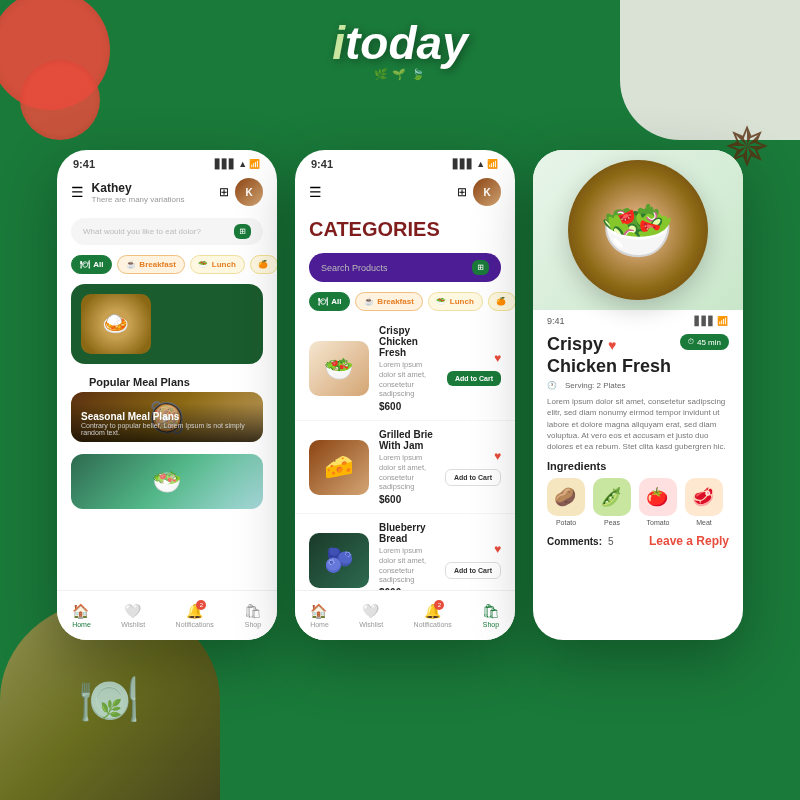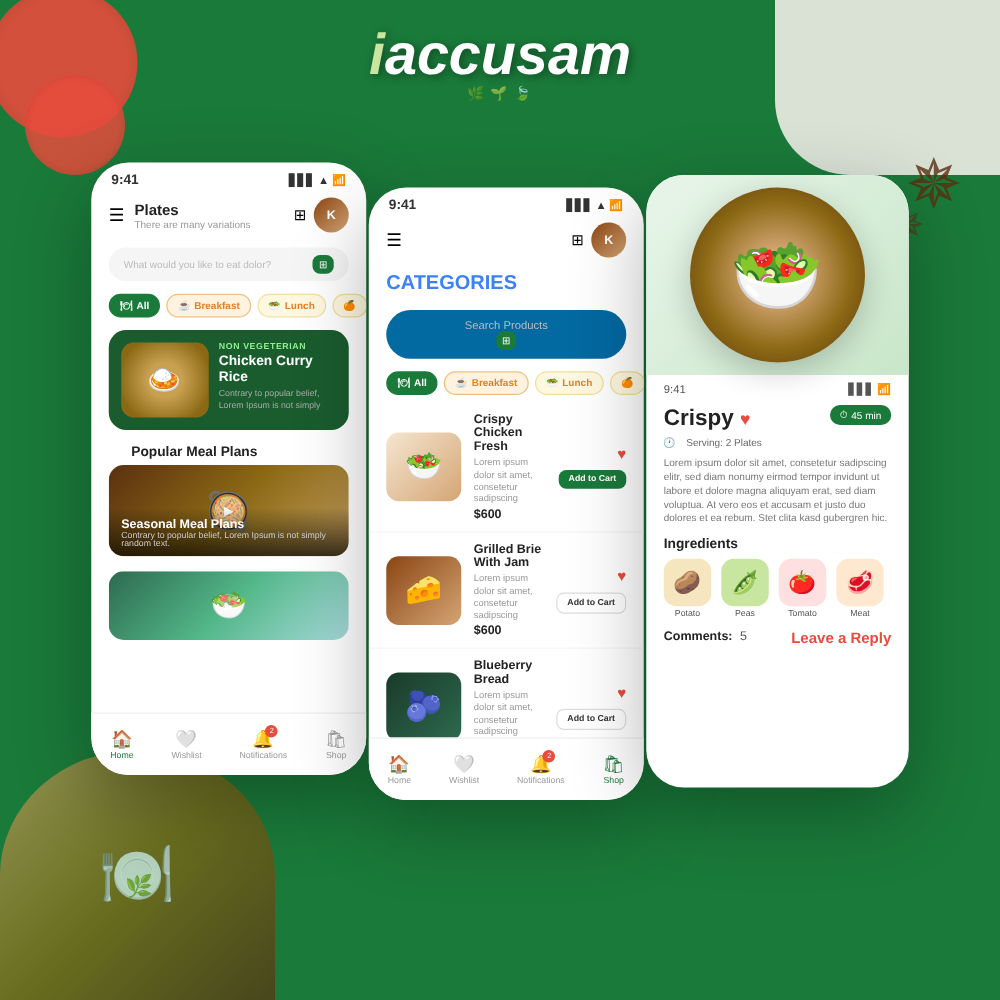--- a/index.html
+++ b/index.html
@@ -47,22 +47,22 @@
     }
 
     
     .phones-container {
       position: absolute;
       top: 130px;
       left: 0;
       right: 0;
       display: flex;
       justify-content: center;
-      align-items: flex-start;
-      gap: 2px;
+      align-items: flex-end;
+      gap: 18px;
       padding: 0 20px;
     }
 
     
     .phone {
       background: white;
       border-radius: 30px;
       overflow: hidden;
       box-shadow: 0 20px 60px rgba(0,0,0,0.3);
       position: relative;
@@ -172,21 +172,21 @@
       color: #222;
       padding: 8px 32px 4px;
     }
 
     
     .meal-plan-card {
       margin: 0 14px 6px;
       border-radius: 12px;
       overflow: hidden;
       position: relative;
-      height: 73px;
+      height: 50px;
     }
     .meal-plan-bg {
       width: 100%;
       height: 100%;
       background: linear-gradient(135deg, #5a3010, #8B6914, #c4a060);
       display: flex;
       align-items: center;
       justify-content: center;
       font-size: 30px;
     }
@@ -268,36 +268,35 @@
     .nav-icon-wrap { position: relative; }
 
     
     .phone2-header {
       padding: 4px 14px 8px;
       display: flex;
       justify-content: space-between;
       align-items: center;
     }
     .categories-title {
-      font-size: 16px;
+      font-size: 20px;
       font-weight: 800;
-      color: #3b82f6;
+      color: #7f1d1d;
       padding: 4px 14px 8px;
     }
     .search-bar-2 {
       margin: 4px 14px;
-      background: #0369a1;
+      background: #4c1d95;
       border-radius: 20px;
       padding: 7px 12px;
       font-size: 9px;
       color: #bbb;
       display: flex;
       justify-content: space-between;
       align-items: center;
-      flex-direction: column;
     }
 
     .food-item {
       display: flex;
       align-items: center;
       gap: 10px;
       padding: 8px 14px;
       border-bottom: 1px solid #f5f5f5;
     }
     .food-img {
@@ -453,38 +452,38 @@
   <div class="tomato-slice"></div>
   <div style="position:absolute;top:0;right:0;width:180px;height:140px;background:#f0ede8;border-radius:0 0 0 60px;opacity:0.9;"></div>
   <div style="position:absolute;top:120px;right:30px;font-size:55px;color:#5a3010;opacity:0.8;line-height:1;">✵</div>
   <div style="position:absolute;top:160px;right:60px;font-size:35px;color:#5a3010;opacity:0.6;">✵</div>
   <div style="position:absolute;bottom:0;left:0;width:220px;height:200px;background:linear-gradient(135deg,#c8a060,#8B6914,#5a3010);border-radius:50% 50% 0 0;opacity:0.7;display:flex;align-items:center;justify-content:center;font-size:50px;">🍽️</div>
   <div style="position:absolute;bottom:80px;left:100px;font-size:18px;color:#2d6a4f;opacity:0.8;">🌿</div>
 </div>
 
 <div class="logo">
   <div style="font-size:46px;font-weight:900;color:white;font-style:italic;text-shadow:2px 2px 8px rgba(0,0,0,0.4);line-height:1;">
-    <span style="color:#c8e6a0;">i</span><span style="color:white;">accusam</span>
+    <span style="color:#c8e6a0;">i</span><span style="color:white;">today</span>
   </div>
   <div style="font-size:11px;color:rgba(255,255,255,0.7);letter-spacing:1px;margin-top:2px;">🌿 🌱 🍃</div>
 </div>
 
 <div class="phones-container">
 
   <div class="phone phone-1">
     <div class="status-bar">
       <span class="status-time">9:41</span>
       <span class="status-icons">▋▋▋ ▲ 📶</span>
     </div>
 
     <div class="phone1-header">
       <div style="display:flex;align-items:center;gap:8px;">
         <span style="font-size:14px;cursor:pointer;">☰</span>
         <div class="phone1-greeting">
-          <div class="hello">Plates</div>
+          <div class="hello">Kathey</div>
           <div class="sub">There are many variations</div>
         </div>
       </div>
       <div class="phone1-icons">
         <span style="font-size:12px;cursor:pointer;">⊞</span>
         <div class="avatar-circle">
           <span>K</span>
         </div>
       </div>
     </div>
@@ -505,25 +504,20 @@
       </div>
       <div class="cat-tab lunch">
         <span>🥗</span>
           <span>Lunch</span>
       </div>
       <div class="cat-tab" style="background:#fff8e0;color:#e67e22;border-color:#f0e090;">🍊</div>
     </div>
 
     <div class="featured-card">
       <div class="featured-img">🍛</div>
-      <div class="featured-info">
-        <div class="tag">NON VEGETERIAN</div>
-        <div class="title">Chicken Curry Rice</div>
-        <div class="desc">Contrary to popular belief, Lorem Ipsum is not simply</div>
-      </div>
     </div>
 
     <div class="section-title">Popular Meal Plans</div>
 
     <div class="meal-plan-card">
       <div class="meal-plan-bg">🥘</div>
       <div class="play-btn">▶</div>
       <div class="meal-plan-overlay">
         <div class="meal-plan-title">Seasonal Meal Plans</div>
         <div class="meal-plan-desc">Contrary to popular belief, Lorem Ipsum is not simply random text.</div>
@@ -682,20 +676,21 @@
       <span>▋▋▋ 📶</span>
     </div>
 
     <div class="phone3-content">
       <div style="display:flex;align-items:flex-start;justify-content:space-between;">
         <div>
           <div class="dish-title">
             <span>Crispy</span>
             <span class="heart">♥</span>
           </div>
+          <div class="dish-title">Chicken Fresh</div>
         </div>
         <div class="time-badge">
           <span>⏱</span>
           <span>45 min</span>
         </div>
       </div>
 
       <div class="dish-meta">
         <span>🕐</span>
         <span>Serving: 2 Plates</span>

